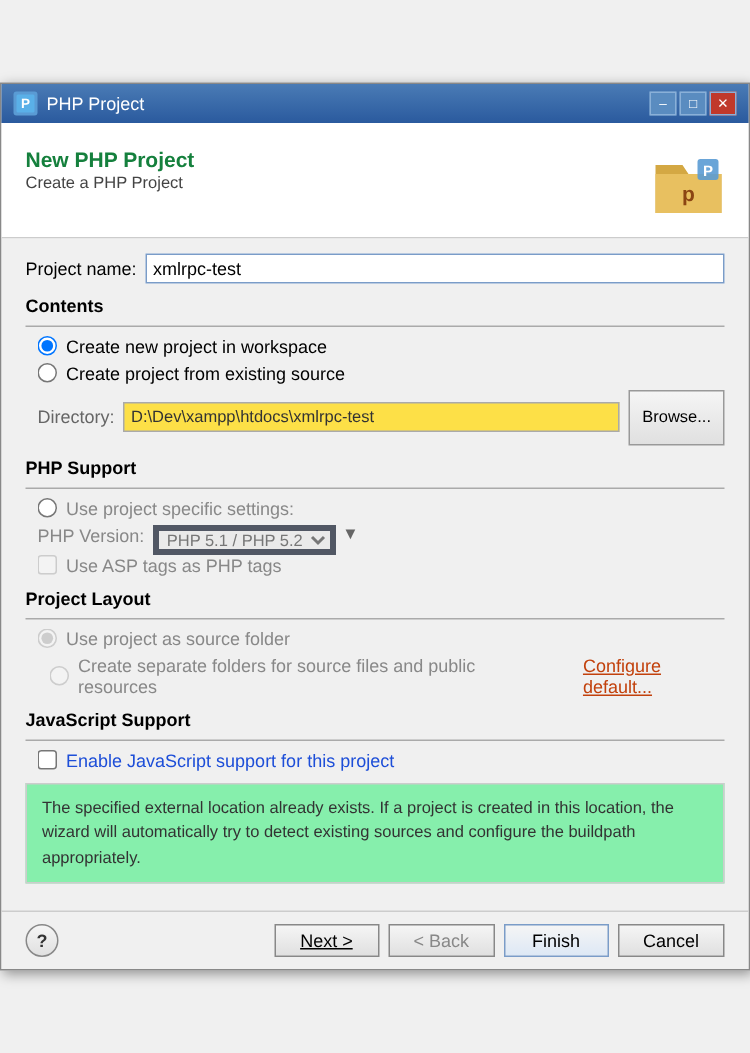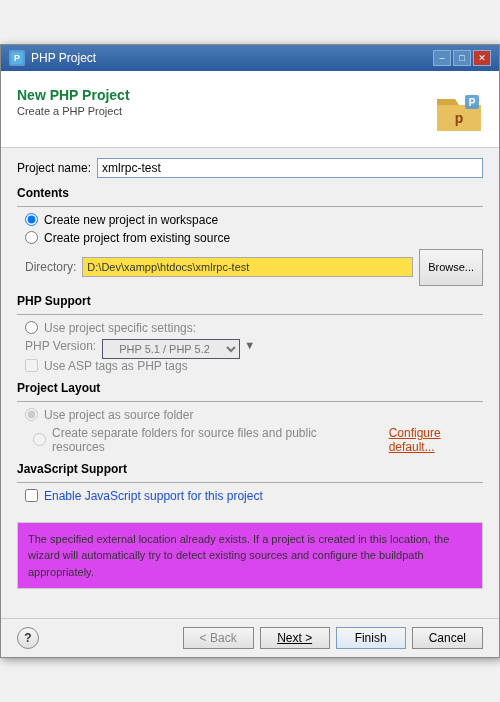--- a/index.html
+++ b/index.html
@@ -192,24 +192,24 @@
       margin-bottom: 0;
     }
     .php-ver-label {
       font-size: 12px;
       color: #666;
       margin-right: 6px;
     }
     .php-ver-select {
       font-size: 11px;
       height: 20px;
-      border: 1px solid #0f172a;
+      border: 4px solid #0f172a;
       background: #e8e8e8;
       color: #444;
-      padding: 0 12px;
+      padding: 0 1px;
     }
     .disabled-radio label {
       color: #888;
     }
     .disabled-label {
       color: #888 !important;
     }
     .configure-link {
       color: #c2410c;
       text-decoration: underline;
@@ -222,24 +222,24 @@
       justify-content: space-between;
       padding-left: 8px;
       margin-bottom: 4px;
       gap: 40px;
     }
     .layout-option-left {
       display: flex;
       align-items: center;
     }
     .info-box {
-      background: #d946ef;
+      background: #86efac;
       border: 1px solid #ccc;
       padding: 8px 10px;
-      margin: 19px 0;
+      margin: 8px 0;
       font-size: 11px;
       color: #333;
       line-height: 1.5;
     }
     .dialog-footer {
       padding: 8px 16px;
       display: flex;
       align-items: center;
       justify-content: space-between;
       border-top: 1px solid #ccc;
@@ -410,19 +410,19 @@
 
     <div class="info-box">The specified external location already exists. If a project is created in this location, the wizard will automatically try to detect existing sources and configure the buildpath appropriately.</div>
 
   </div>
 
   <div class="dialog-footer">
     <div class="footer-left">
       <button class="help-btn">?</button>
     </div>
     <div class="footer-buttons">
+      <button class="btn"><span class="btn-next">Next &gt;</span></button>
       <button class="btn disabled">&lt; Back</button>
-      <button class="btn"><span class="btn-next">Next &gt;</span></button>
       <button class="btn primary">Finish</button>
       <button class="btn">Cancel</button>
     </div>
   </div>
 </div>
 
 </body></html>

